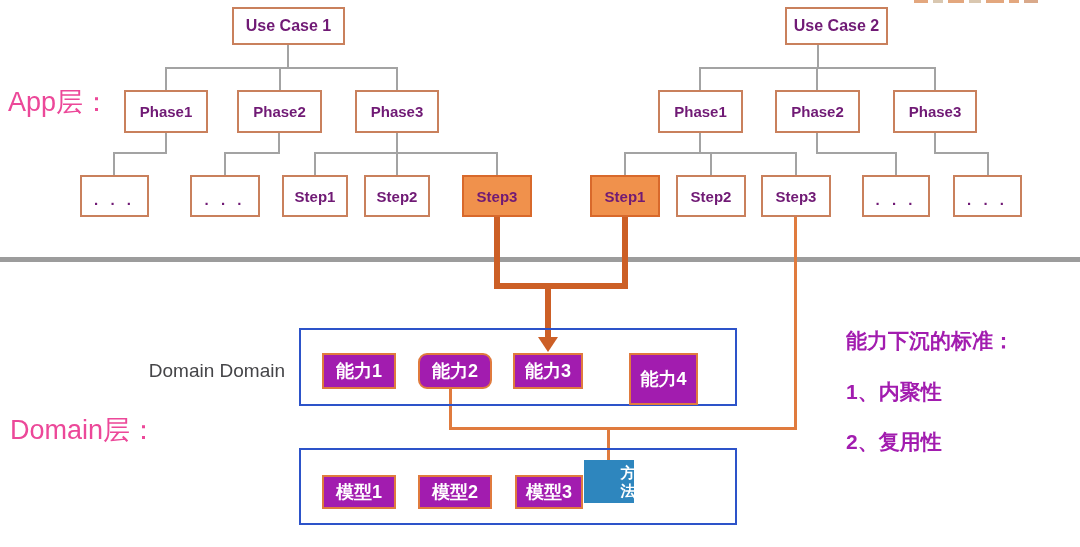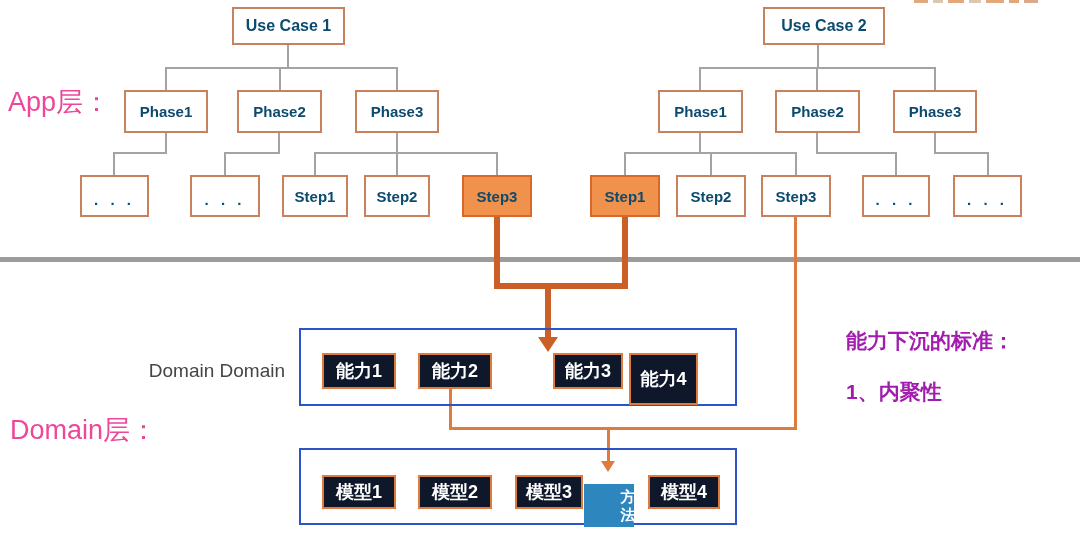--- a/index.html
+++ b/index.html
@@ -2,40 +2,40 @@
 <html><head>
 <meta charset="utf-8">
 <style>
   html,body{margin:0;padding:0;background:#fff;}
   #canvas{position:relative;width:1080px;height:547px;background:#fff;overflow:hidden;
           font-family:"Liberation Sans","DejaVu Sans",sans-serif;}
   
   .gline{position:absolute;background:#A3A3A3;}
   
   .node{position:absolute;display:flex;align-items:center;justify-content:center;
-        background:#fff;border:2px solid #C9805C;color:#0c4a6e;font-weight:bold;
+        background:#fff;border:2px solid #C9805C;color:#701a75;font-weight:bold;
         font-size:15px;box-sizing:border-box;}
   .node.filled{background:#F0914C;border-color:#D8692B;}
   .node.root{font-size:16px;}
   .dots{align-items:flex-end;padding-bottom:7px;font-size:15px;letter-spacing:4px;}
   
   .divider{position:absolute;left:0;top:257px;width:1080px;height:5px;background:#9C9C9C;}
   
   .tflow{position:absolute;background:#CC5F26;}
   .head-thick{position:absolute;width:0;height:0;border-left:10px solid transparent;
         border-right:10px solid transparent;border-top:15px solid #CC5F26;}
   
   .nflow{position:absolute;background:#E07B3E;}
   .head-thin{position:absolute;width:0;height:0;border-left:7px solid transparent;
         border-right:7px solid transparent;border-top:11px solid #E07B3E;}
   
   .bluebox{position:absolute;border:2px solid #2D53C9;background:transparent;box-sizing:border-box;}
   
   .chip{position:absolute;display:flex;align-items:center;justify-content:center;
-        background:#0f172a;border:2px solid #E07B3E;color:#fff;font-weight:bold;
+        background:#a21caf;border:2px solid #E07B3E;color:#fff;font-weight:bold;
         font-size:18px;box-sizing:border-box;}
   .method{position:absolute;display:flex;align-items:center;justify-content:center;
         background:#2E86BE;color:#fff;font-weight:bold;font-size:15px;box-sizing:border-box;}
   .method span{width:1em;word-break:break-all;text-align:center;line-height:18px;}
   
   .layer-label{position:absolute;color:#ec4899;font-size:27px;font-weight:500;}
   .blk-label{position:absolute;color:#454548;font-size:19px;text-align:right;}
   .crit{position:absolute;color:#a21caf;font-weight:bold;}
   
   .wm{position:absolute;top:0;right:42px;display:flex;gap:5px;height:4px;overflow:hidden;}
@@ -95,21 +95,21 @@
   <div class="gline" style="left:624px;top:152px;width:2px;height:23px;"></div>
   <div class="gline" style="left:710px;top:152px;width:2px;height:23px;"></div>
   <div class="gline" style="left:795px;top:152px;width:2px;height:23px;"></div>
   <div class="gline" style="left:816px;top:133px;width:2px;height:21px;"></div>
   <div class="gline" style="left:816px;top:152px;width:81px;height:2px;"></div>
   <div class="gline" style="left:895px;top:152px;width:2px;height:23px;"></div>
   <div class="gline" style="left:934px;top:133px;width:2px;height:21px;"></div>
   <div class="gline" style="left:934px;top:152px;width:55px;height:2px;"></div>
   <div class="gline" style="left:987px;top:152px;width:2px;height:23px;"></div>
 
-  <div class="node root" style="left:763px;top:7px;width:122px;height:38px;">Use Case 2</div>
+  <div class="node root" style="left:785px;top:7px;width:103px;height:38px;">Use Case 2</div>
   <div class="node" style="left:658px;top:90px;width:85px;height:43px;">Phase1</div>
   <div class="node" style="left:775px;top:90px;width:85px;height:43px;">Phase2</div>
   <div class="node" style="left:893px;top:90px;width:84px;height:43px;">Phase3</div>
   <div class="node filled" style="left:590px;top:175px;width:70px;height:42px;">Step1</div>
   <div class="node" style="left:676px;top:175px;width:70px;height:42px;">Step2</div>
   <div class="node" style="left:761px;top:175px;width:70px;height:42px;">Step3</div>
   <div class="node dots" style="left:862px;top:175px;width:68px;height:42px;">. . .</div>
   <div class="node dots" style="left:953px;top:175px;width:69px;height:42px;">. . .</div>
 
   <div class="divider"></div>
@@ -122,29 +122,29 @@
 
   <div class="nflow" style="left:794px;top:217px;width:3px;height:212px;"></div>
   <div class="nflow" style="left:449px;top:389px;width:3px;height:40px;"></div>
   <div class="nflow" style="left:449px;top:427px;width:348px;height:3px;"></div>
   <div class="nflow" style="left:607px;top:427px;width:3px;height:35px;"></div>
   <div class="head-thin" style="left:601px;top:461px;"></div>
 
   <div class="blk-label" style="left:97px;top:360px;width:188px;">Domain Domain</div>
   <div class="bluebox" style="left:299px;top:328px;width:438px;height:78px;"></div>
   <div class="chip" style="left:322px;top:353px;width:74px;height:36px;">能力1</div>
-  <div class="chip" style="left:418px;top:353px;width:74px;height:36px;">能力2</div>
-  <div class="chip" style="left:513px;top:353px;width:70px;height:36px;margin-left:40px;">能力3</div>
+  <div class="chip" style="left:418px;top:353px;width:74px;height:36px;border-radius:9px;">能力2</div>
+  <div class="chip" style="left:513px;top:353px;width:70px;height:36px;">能力3</div>
   <div class="chip" style="left:629px;top:353px;width:69px;height:52px;">能力4</div>
 
   <div class="bluebox" style="left:299px;top:448px;width:438px;height:77px;"></div>
   <div class="chip" style="left:322px;top:475px;width:74px;height:34px;">模型1</div>
   <div class="chip" style="left:418px;top:475px;width:74px;height:34px;">模型2</div>
   <div class="chip" style="left:515px;top:475px;width:68px;height:34px;">模型3</div>
-  <div class="method" style="left:584px;top:484px;width:50px;height:43px;padding-left:38px;">
+  <div class="method" style="left:584px;top:460px;width:50px;height:43px;padding-left:38px;">
       <span>方法</span>
     </div>
-  <div class="chip" style="left:648px;top:475px;width:72px;height:34px;">模型4</div>
 
   <div class="crit" style="left:846px;top:327px;font-size:21px;">能力下沉的标准：</div>
   <div class="crit" style="left:846px;top:378px;font-size:21px;text-align:right;">1、内聚性</div>
+  <div class="crit" style="left:846px;top:428px;font-size:21px;">2、复用性</div>
 
 </div>
 
 </body></html>

